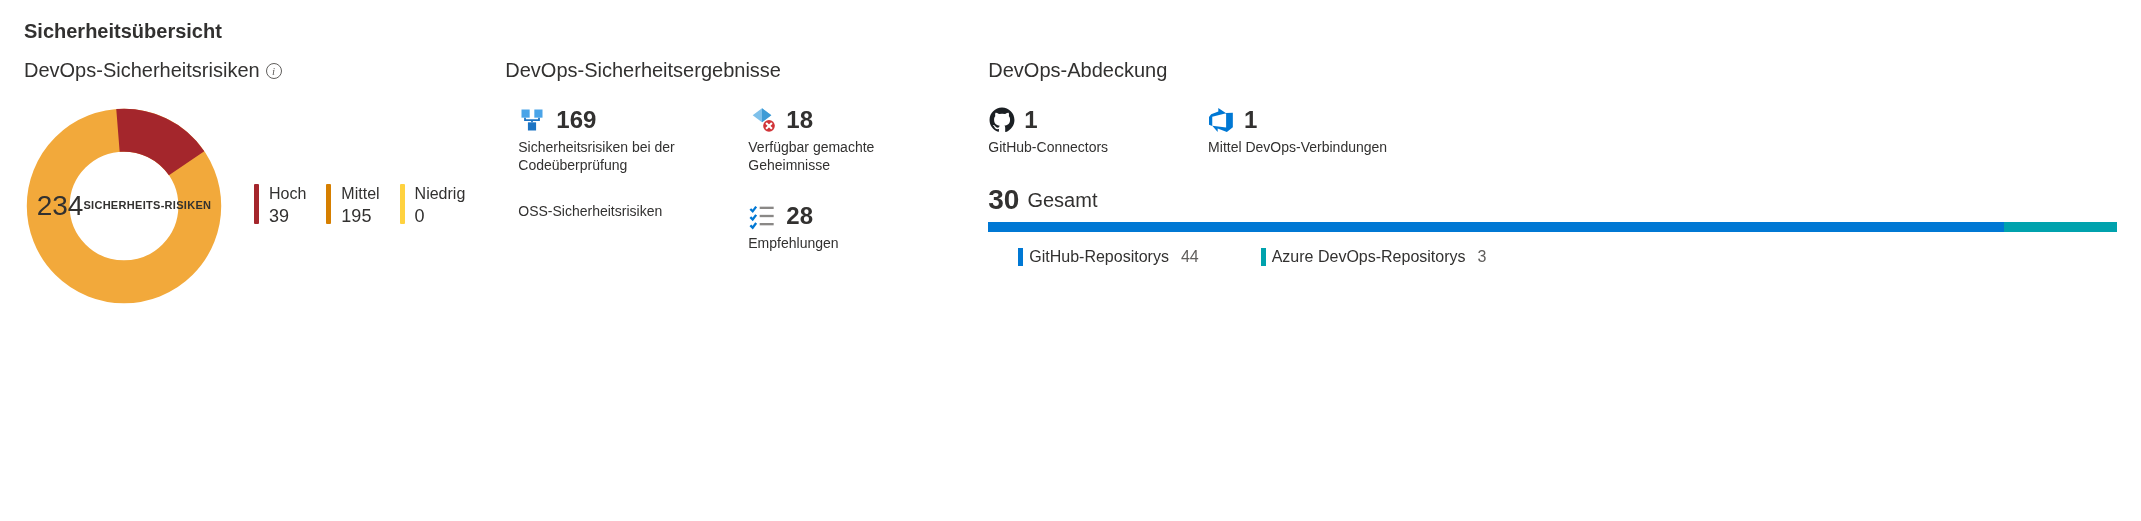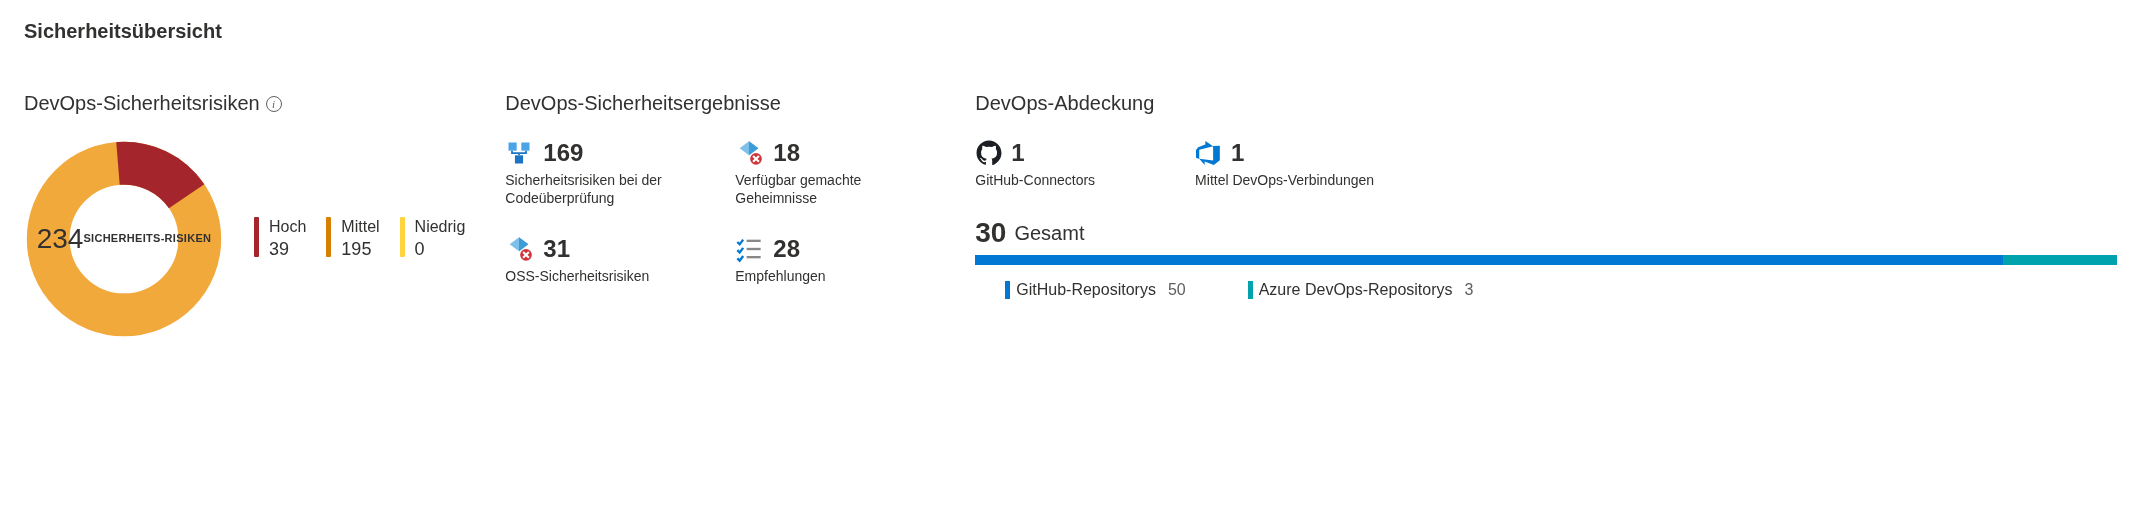--- a/index.html
+++ b/index.html
@@ -5,21 +5,21 @@
     * { box-sizing: border-box; margin: 0; padding: 0; }
     body {
       font-family: "Segoe UI", -apple-system, sans-serif;
       background: #fff;
       color: #323130;
       padding: 20px 24px;
     }
     .page-title {
       font-size: 20px;
       font-weight: 600;
-      margin-bottom: 49px;
+      margin-bottom: 16px;
     }
     .panels {
       display: flex;
       gap: 40px;
       align-items: flex-start;
     }
     .panel-title {
       font-size: 20px;
       font-weight: 400;
       margin-bottom: 24px;
@@ -90,20 +90,21 @@
     .legend-text { line-height: 1.3; }
     .legend-name { font-size: 16px; }
     .legend-num { font-size: 18px; }
     
     .findings-grid {
       display: grid;
       grid-template-columns: 210px 200px;
       grid-template-rows: auto auto;
       row-gap: 28px;
       column-gap: 20px;
+      margin-left: 13px;
     }
     .finding-item { }
     .finding-head {
       display: flex;
       align-items: center;
       gap: 10px;
       margin-bottom: 4px;
     }
     .finding-value {
       font-size: 24px;
@@ -246,31 +247,20 @@
                 <path d="M12 2 L20 8 L12 14 Z" fill="#3d9bd6"></path>
                 <circle cx="18" cy="17" r="5" fill="#d13438"></circle>
                 <path d="M15.5 14.5 L20.5 19.5 M20.5 14.5 L15.5 19.5" stroke="#fff" stroke-width="1.8"></path>
               </svg>
           </span>
           <span class="finding-value">18</span>
         </div>
         <div class="finding-label">Verfügbar gemachte Geheimnisse</div>
       </div>
       <div class="finding-item">
-        <div class="finding-head">
-          <span class="fi-icon">
-            <svg viewBox="0 0 24 24" width="28" height="28">
-                <path d="M12 2 L4 8 L12 14 L20 8 Z" fill="#7ec0ea"></path>
-                <path d="M12 2 L20 8 L12 14 Z" fill="#3d9bd6"></path>
-                <circle cx="18" cy="17" r="5" fill="#d13438"></circle>
-                <path d="M15.5 14.5 L20.5 19.5 M20.5 14.5 L15.5 19.5" stroke="#fff" stroke-width="1.8"></path>
-              </svg>
-          </span>
-          <span class="finding-value">31</span>
-        </div>
         <div class="finding-label">OSS-Sicherheitsrisiken</div>
       </div>
       <div class="finding-item">
         <div class="finding-head">
           <span class="fi-icon">
             <svg viewBox="0 0 24 24" width="28" height="28">
               <path d="M2 6 l2 2 l3 -4" stroke="#0078d4" stroke-width="2" fill="none"></path>
               <path d="M2 13 l2 2 l3 -4" stroke="#0078d4" stroke-width="2" fill="none"></path>
               <path d="M2 20 l2 2 l3 -4" stroke="#0078d4" stroke-width="2" fill="none"></path>
               <rect x="10" y="4" width="12" height="2" fill="#8a8886"></rect>
@@ -317,21 +307,21 @@
       <span class="coverage-total-label">Gesamt</span>
     </div>
     <div class="coverage-bar">
       <div class="seg1" style="width:90%;background:#0078d4"></div>
       <div class="seg2" style="width:10%;background:#00a2ad"></div>
     </div>
     <div class="coverage-legend">
       <div class="cov-leg-item">
         <span class="cov-swatch" style="background:#0078d4"></span>
         <span class="cov-leg-name">GitHub-Repositorys</span>
-        <span class="cov-leg-val">50</span>
+        <span class="cov-leg-val">44</span>
       </div>
       <div class="cov-leg-item">
         <span class="cov-swatch" style="background:#00a2ad"></span>
         <span class="cov-leg-name">Azure DevOps-Repositorys</span>
         <span class="cov-leg-val">3</span>
       </div>
     </div>
   </div>
 
 </div>

